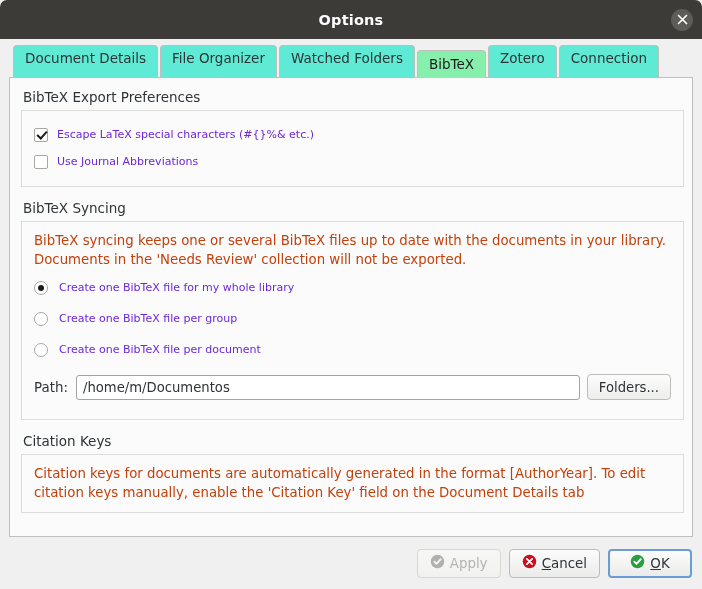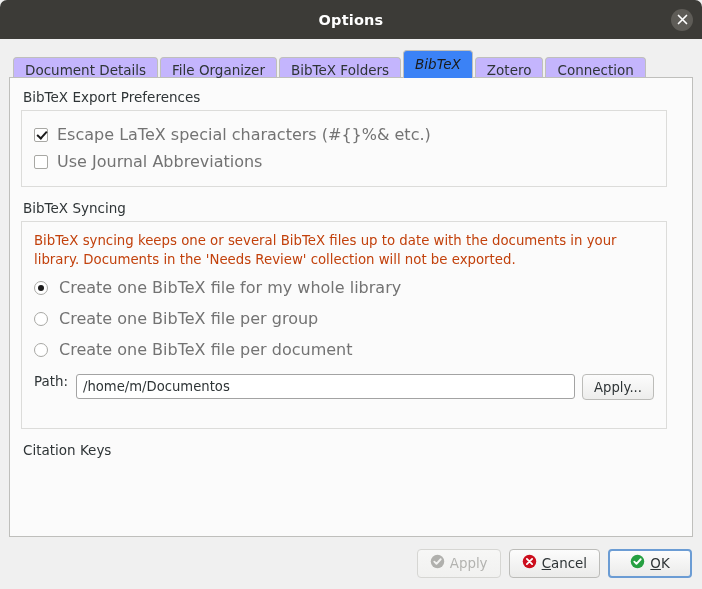--- a/index.html
+++ b/index.html
@@ -75,53 +75,52 @@
   .tabstrip {
     display: flex;
     align-items: flex-end;
     height: 28px;
     padding-left: 4px;
     position: relative;
     z-index: 2;
   }
   .tab {
     position: relative;
-    height: 20px;
+    height: 32px;
     line-height: 25px;
     padding: 0 11px;
     margin-right: 2px;
     font-size: 13.5px;
     color: #2e3436;
-    background: #c4b5fd;
+    background: #5eead4;
     border: 1px solid #bfbfbc;
     border-bottom: none;
     border-top-left-radius: 4px;
     border-top-right-radius: 4px;
     cursor: pointer;
     white-space: nowrap;
     box-sizing: border-box;
   }
   .tab.active {
-    background: #3b82f6;
+    background: #86efac;
     height: 28px;
     line-height: 27px;
     border-color: #bfbfbc;
     z-index: 3;
     margin-bottom: -1px;
     color: #1b1b1b;
-    font-style: italic;
   }
 
   
   .tabpage {
     flex: 1;
     background: #fbfbfb;
     border: 1px solid #bfbfbc;
     box-sizing: border-box;
-    padding: 11px 25px 10px 11px;
+    padding: 11px 8px 10px 11px;
     margin-bottom: 8px;
     position: relative;
     z-index: 1;
   }
 
   .section { margin-bottom: 13px; }
   .section-title {
     font-size: 13.5px;
     color: #2e3436;
     margin-bottom: 5px;
@@ -143,22 +142,22 @@
 
   
   .opt-row {
     display: flex;
     align-items: center;
     height: 25px;
     margin: 2px 0;
     cursor: pointer;
   }
   .opt-row .label {
-    font-size: 16px;
-    color: #737373;
+    font-size: 11px;
+    color: #6d28d9;
     margin-left: 9px;
     white-space: nowrap;
   }
   .checkbox {
     width: 14px;
     height: 14px;
     min-width: 14px;
     border: 1px solid #a8a8a4;
     background: #ffffff;
     border-radius: 2px;
@@ -197,22 +196,23 @@
     height: 6px;
     background: #1b1b1b;
     border-radius: 50%;
   }
   .radio-row .label { margin-left: 11px; }
   .radio-row { height: 29px; }
 
   
   .path-row {
     display: flex;
+    align-items: center;
     margin-top: 10px;
-    margin-bottom: 18px;
+    margin-bottom: 9px;
   }
   .path-label {
     font-size: 13.4px;
     color: #2e3436;
     margin-right: 8px;
   }
   .path-input {
     flex: 1;
     height: 25px;
     border: 1px solid #a3a3a3;
@@ -293,21 +293,21 @@
         <path d="M1.5 1.5 L9.5 9.5 M9.5 1.5 L1.5 9.5" stroke="#ffffff" stroke-width="1.7" stroke-linecap="round"></path>
       </svg>
     </div>
   </div>
 
   <div class="dialog-body">
 
     <div class="tabstrip">
       <div class="tab"><span>Document Details</span></div>
       <div class="tab"><span>File Organizer</span></div>
-      <div class="tab"><span>BibTeX Folders</span></div>
+      <div class="tab"><span>Watched Folders</span></div>
       <div class="tab active"><span>BibTeX</span></div>
       <div class="tab"><span>Zotero</span></div>
       <div class="tab"><span>Connection</span></div>
     </div>
 
     <div class="tabpage">
 
       <div class="section">
         <div class="section-title">BibTeX Export Preferences</div>
         <div class="frame">
@@ -337,27 +337,30 @@
             <span class="label">Create one BibTeX file per group</span>
           </div>
           <div class="opt-row radio-row">
             <span class="radio"></span>
             <span class="label">Create one BibTeX file per document</span>
           </div>
 
           <div class="path-row">
             <span class="path-label">Path:</span>
             <input class="path-input" type="text" value="/home/m/Documentos" style="">
-            <button class="browse-btn">Apply...</button>
+            <button class="browse-btn">Folders...</button>
           </div>
         </div>
       </div>
 
       <div class="section">
         <div class="section-title">Citation Keys</div>
+        <div class="frame">
+          <p class="desc" style="margin-bottom:0">Citation keys for documents are automatically generated in the format [AuthorYear]. To edit citation keys manually, enable the 'Citation Key' field on the Document Details tab</p>
+        </div>
       </div>
 
     </div>
 
   </div>
 
   <div class="footer">
     <button class="dlg-btn disabled">
       <span class="btn-ico">
         <svg width="15" height="15" viewBox="0 0 16 16" aria-hidden="true">

